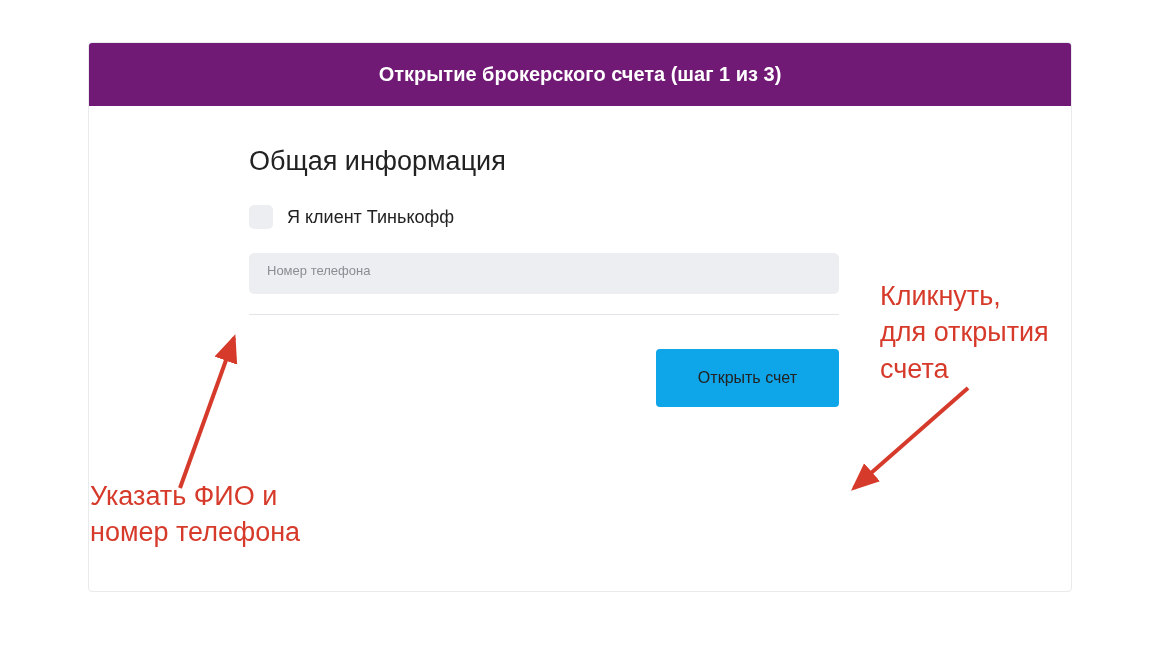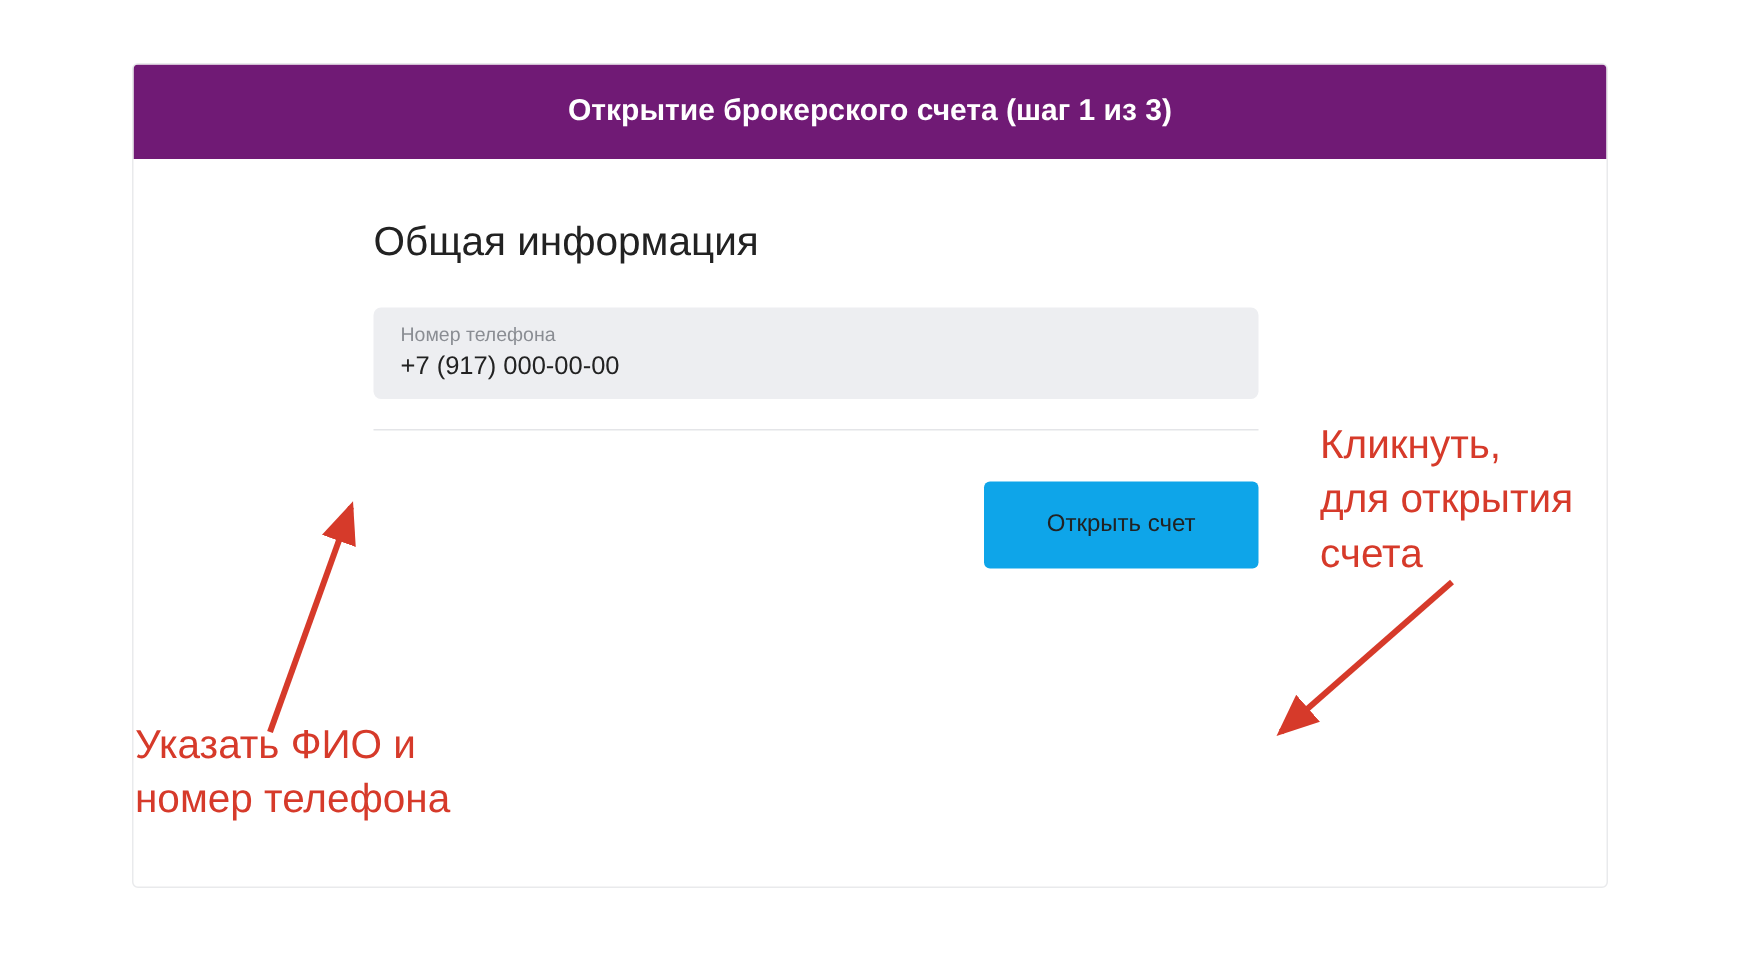--- a/index.html
+++ b/index.html
@@ -127,25 +127,28 @@
   <div class="card">
 
     <div class="card-header">
       <span>Открытие брокерского счета (шаг 1 из 3)</span>
     </div>
 
     <div class="card-body">
 
       <h2 class="section-title">Общая информация</h2>
 
+      <div class="checkbox-row">
+        <div class="checkbox-box"></div>
+        <span class="checkbox-label">Я клиент Тинькофф</span>
+      </div>
 
 
       <div class="field">
         <div class="field-label">Номер телефона</div>
-        <input class="field-input" type="text" value="+7 (917) 000-00-00" style="">
       </div>
 
       <hr class="hr">
 
       <div class="button-row">
         <button class="primary-btn">
           <span>Открыть счет</span>
         </button>
       </div>
 

